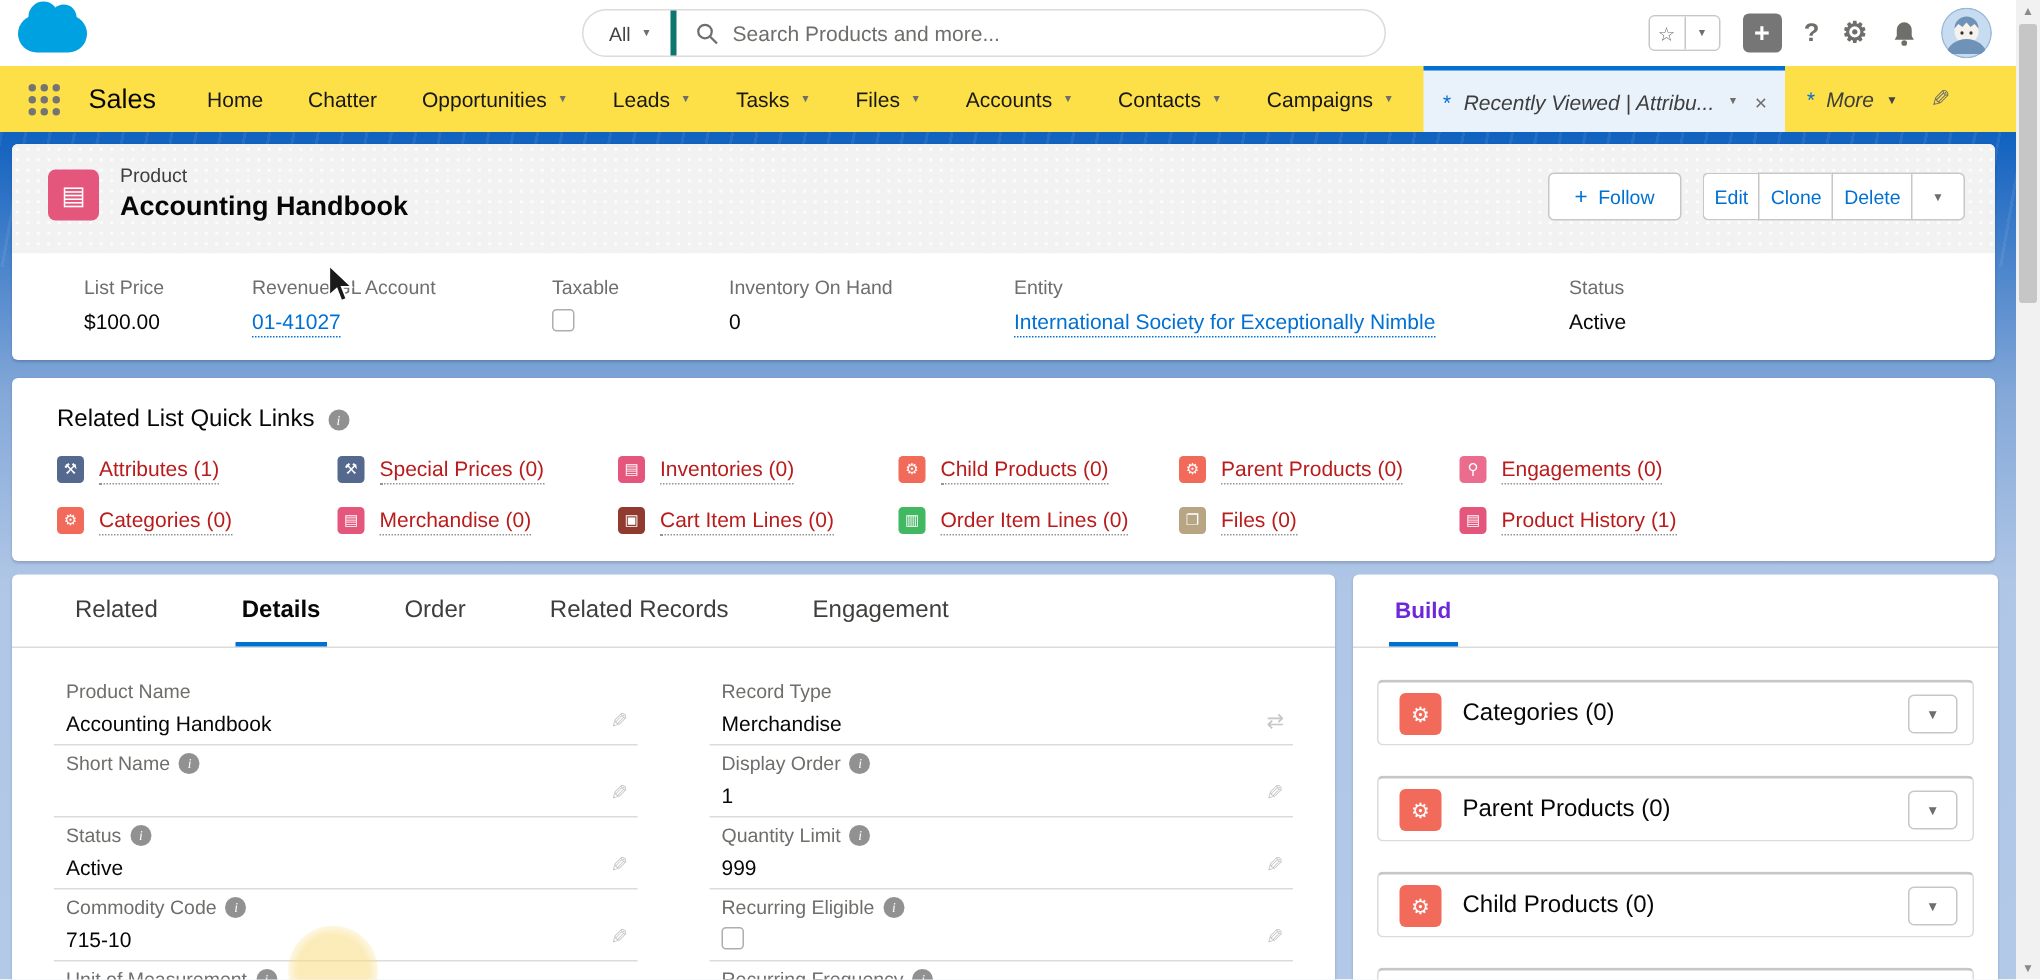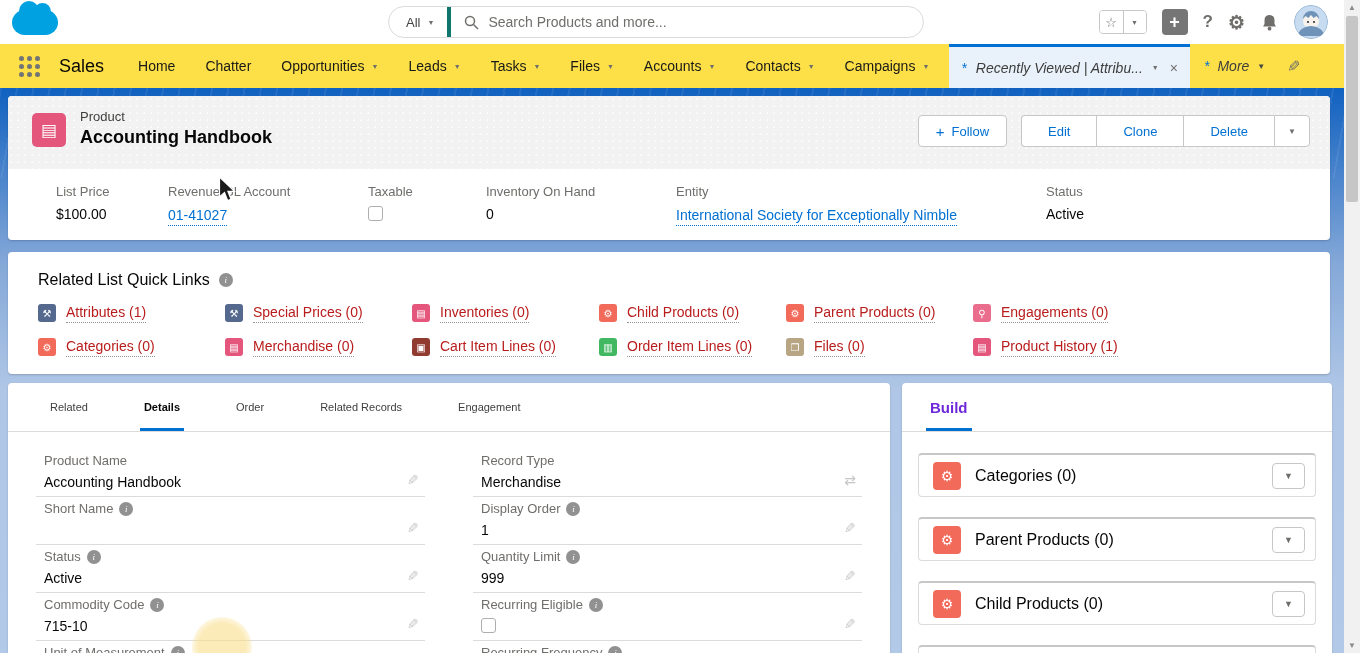--- a/index.html
+++ b/index.html
@@ -56,21 +56,21 @@
   .rec-top{height:73px;background:#f3f2f2;border-radius:4px 4px 0 0;position:relative;
     background-image:radial-gradient(rgba(255,255,255,.8) 1px,transparent 1px);background-size:7px 7px}
   .rec-icon{position:absolute;left:24px;top:17px;width:34px;height:34px;border-radius:5px;color:#fff;font-size:17px;display:flex;align-items:center;justify-content:center}
   .rec-meta{position:absolute;left:72px;top:13px}
   .rec-type{font-size:13px;color:#3e3e3c}
   .rec-title{font-size:18px;font-weight:bold;color:#080707;margin-top:3px}
   .rec-actions{position:absolute;right:20px;top:19px;display:flex;gap:14px}
   .btn{height:32px;border:1px solid #c9c7c5;background:#fff;color:#0070d2;font-size:13px;border-radius:4px;padding:0 17px;display:flex;align-items:center;gap:7px;cursor:pointer}
   .btn .plus{font-size:15px}
   .btn-group{display:flex;height:32px}
-  .btn-group .btn{border-radius:0;border-right:none;padding:0 26px}
+  .btn-group .btn{border-radius:0;border-right:none;padding:0 7px}
   .btn-group .btn:first-child{border-radius:4px 0 0 4px}
   .btn-group .gbtn-caret{width:36px;border:1px solid #c9c7c5;border-radius:0 4px 4px 0;display:flex;align-items:center;justify-content:center;font-size:8px;color:#706e6b;background:#fff;cursor:pointer}
   .rec-fields{position:absolute;left:0;top:73px;right:0;bottom:0;display:flex;padding:15px 0 0 48px}
   .hl-label{font-size:13px;color:#706e6b;margin-bottom:7px}
   .hl-value{font-size:14px;color:#080707}
   .hl-link{font-size:14px;color:#0070d2;border-bottom:1px dotted #0070d2;padding-bottom:2px;cursor:pointer;display:inline-block}
   .cb{width:15px;height:15px;border:1px solid #b0adab;border-radius:3px;background:#fff;cursor:pointer}
 
   
   #ql-card{left:8px;top:252px;width:1322px;height:122px}
@@ -78,21 +78,21 @@
   .ql-title{font-size:16px;color:#080707}
   .info{width:14px;height:14px;border-radius:50%;background:#919191;color:#fff;font-size:9px;font-style:italic;font-family:"Liberation Serif",serif;display:inline-flex;align-items:center;justify-content:center;flex:none}
   .ql-grid{display:grid;grid-template-columns:repeat(6,187px);row-gap:12px;margin:13px 0 0 30px}
   .ql{display:flex;align-items:center;gap:10px;cursor:pointer;height:22px}
   .ql-icon{width:18px;height:18px;border-radius:3px;color:#fff;font-size:10px;display:flex;align-items:center;justify-content:center;flex:none}
   .ql-label{font-size:14px;color:#b91c1c;border-bottom:1px dotted #969492;padding-bottom:2px;white-space:nowrap}
 
   
   #detail-card{left:8px;top:383px;width:882px;height:290px}
   .tabs{display:flex;gap:56px;padding-left:42px;height:49px;align-items:stretch;border-bottom:1px solid #dddbda}
-  .tab{display:flex;align-items:center;font-size:11px;color:#3e3e3c;cursor:pointer;position:relative}
+  .tab{display:flex;align-items:center;font-size:16px;color:#3e3e3c;cursor:pointer;position:relative}
   .tab.active{font-weight:bold;color:#080707}
   .tab.active:after{content:"";position:absolute;left:-4px;right:-4px;bottom:0;height:3px;background:#0070d2}
   .form{position:absolute;left:28px;top:66px;width:826px;display:grid;grid-template-columns:1fr 1fr;column-gap:48px;grid-auto-rows:48px}
   .field{position:relative;border-bottom:1px solid #dddbda;padding:4px 26px 0 8px}
   .field.cut{border-bottom:none}
   .f-label{font-size:13px;color:#706e6b;display:flex;align-items:center;gap:6px}
   .f-value{font-size:14px;color:#080707;margin-top:6px}
   .pencil{position:absolute;right:6px;bottom:8px;color:#c9c7c5;font-size:14px;transform:scaleX(-1);cursor:pointer}
   .rt-icon{position:absolute;right:6px;bottom:8px;color:#c9c7c5;font-size:14px;cursor:pointer}
 

